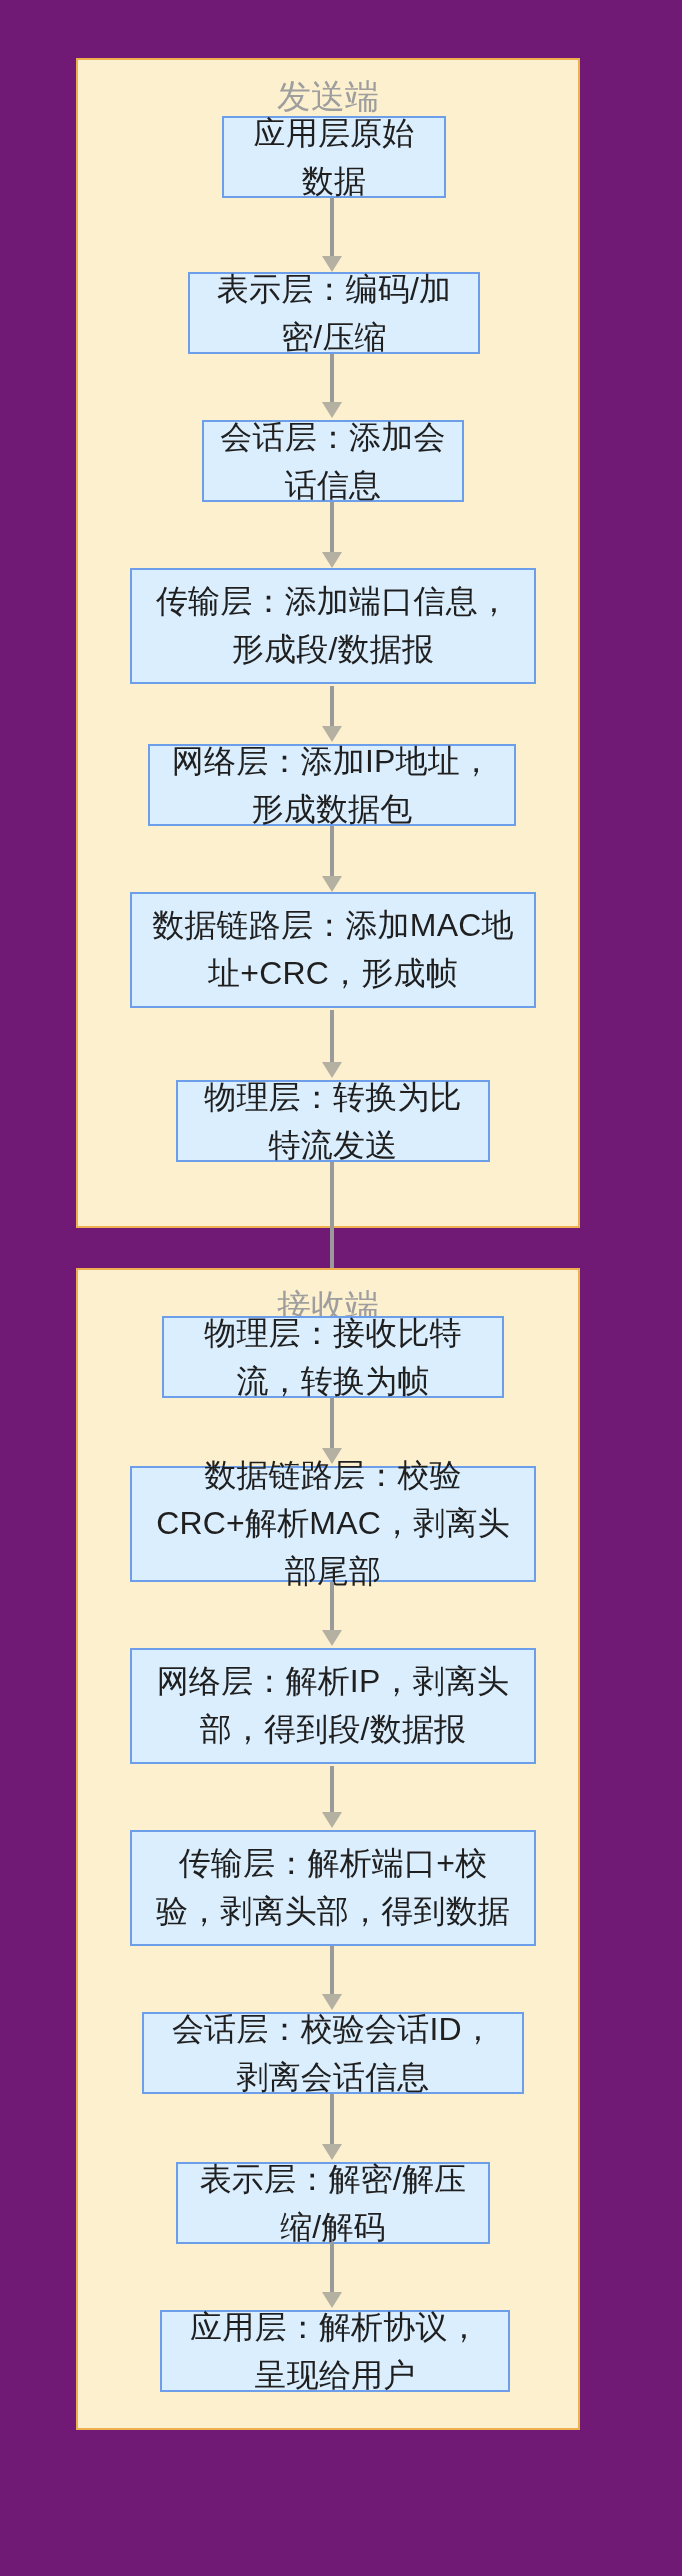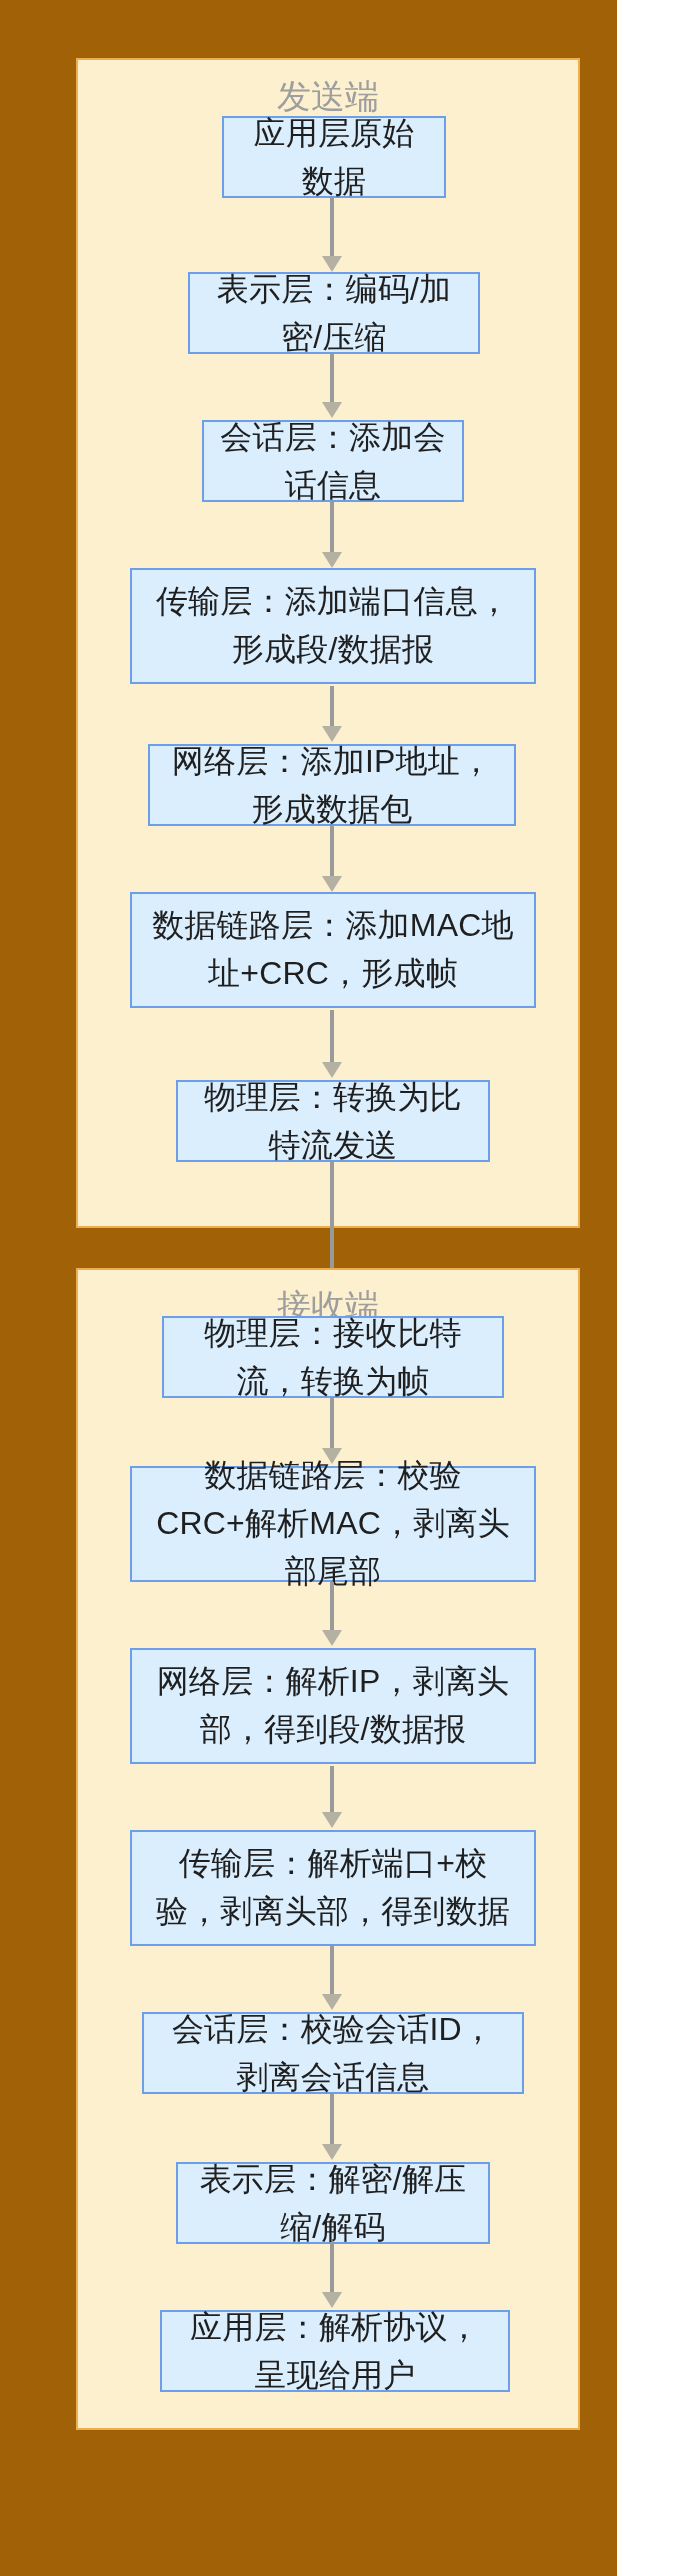--- a/index.html
+++ b/index.html
@@ -1,21 +1,21 @@
 <!DOCTYPE html>
 <html style="font-size:13px"><head>
 <meta charset="utf-8">
 <style>
   html,body{margin:0;padding:0;background:#ffffff;}
   body{
     width:682px;height:2576px;
     font-family:"Liberation Sans","DejaVu Sans",sans-serif;
     -webkit-font-smoothing:antialiased;
   }
-  #canvas{position:relative;width:617px;height:2576px;overflow:hidden;background:#a16207;}
+  #canvas{position:relative;width:682px;height:2576px;overflow:hidden;background:#701a75;}
 
   
   .cluster{
     position:absolute;
     background:#fdf0cf;
     border:0.8px solid #eeaf4e;
     box-sizing:border-box;
   }
   .cluster-title{
     position:absolute;

